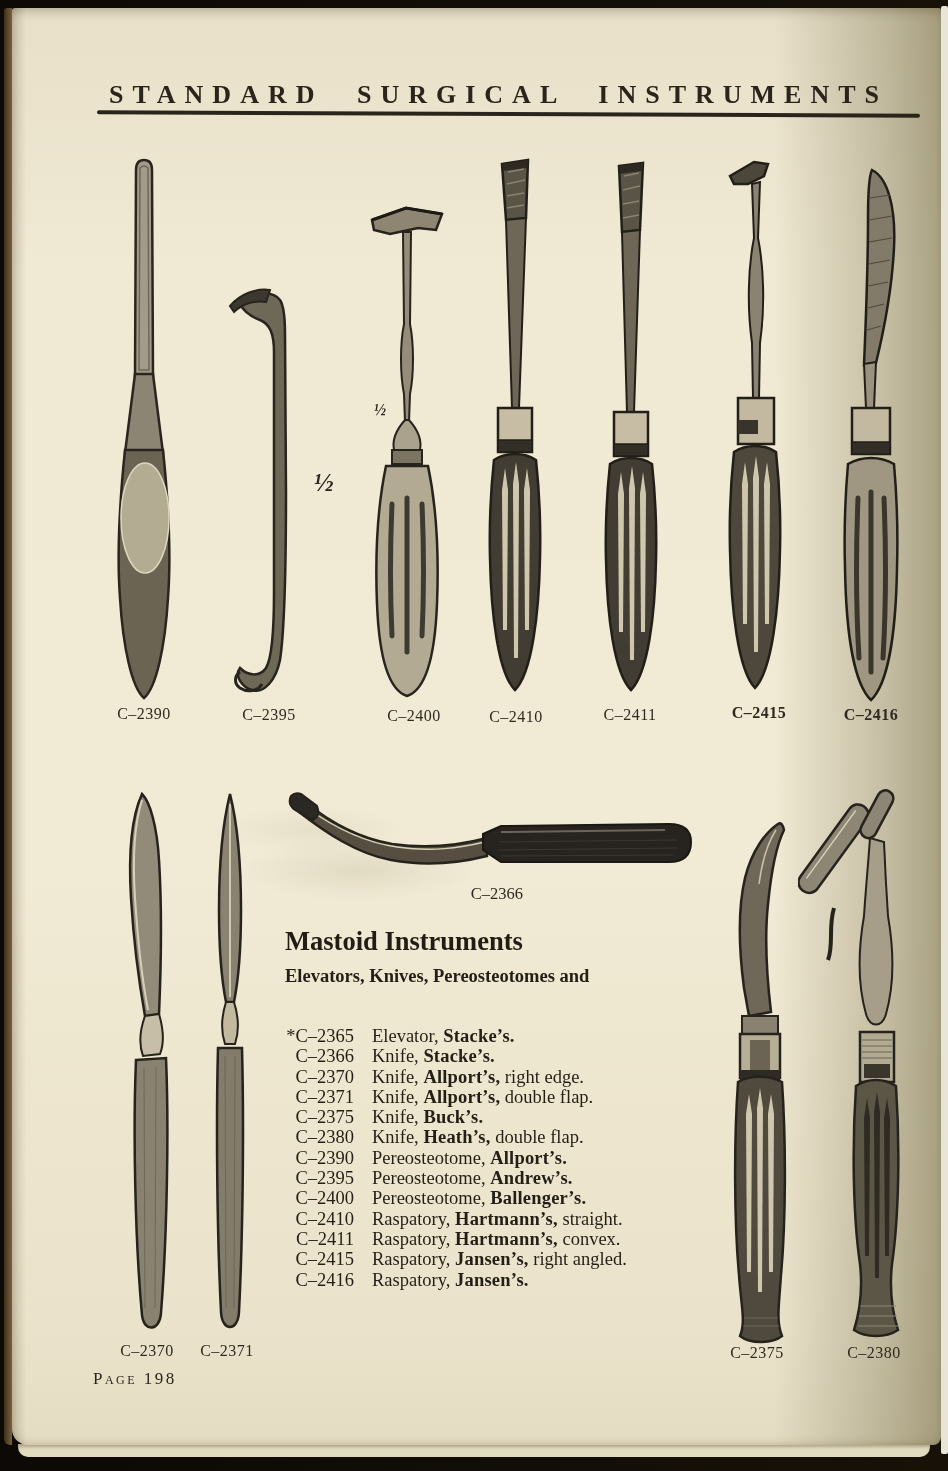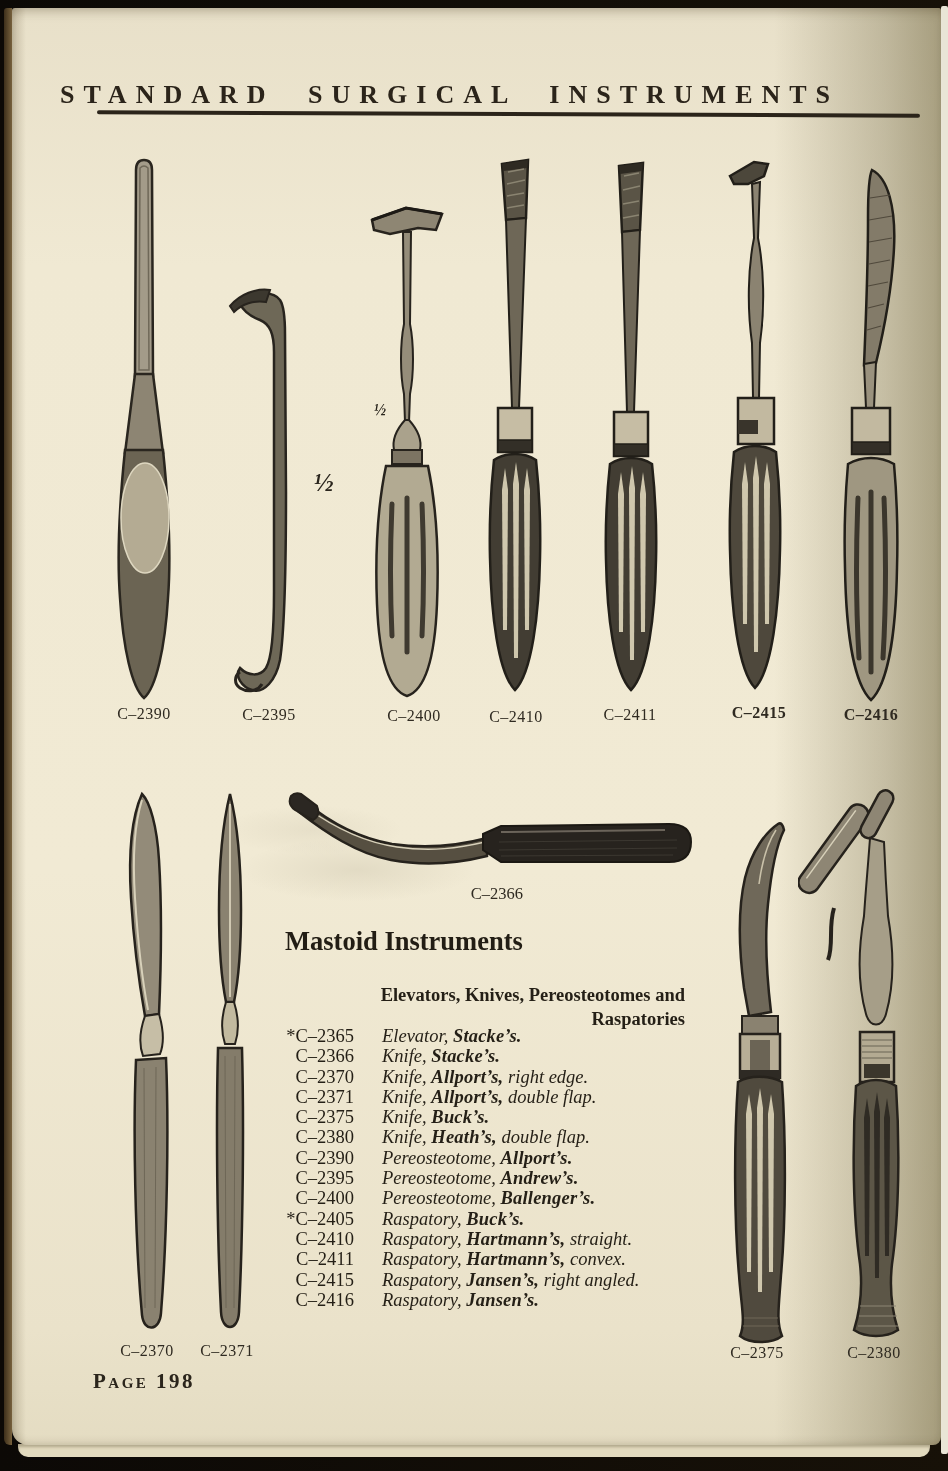--- a/index.html
+++ b/index.html
@@ -16,38 +16,38 @@
       linear-gradient(to right, rgba(70,55,25,.22) 0px, rgba(70,55,25,0) 14px),
       linear-gradient(to right, rgba(0,0,0,0) 82%, rgba(97,88,52,.30) 94%, rgba(112,102,64,.55) 100%),
       linear-gradient(to bottom,#e8e0c9 0%,#f0e9d3 18%,#f1ead4 60%,#eae2ca 92%,#e4dcc2 100%);
     box-shadow: inset 0 8px 12px -6px rgba(60,45,20,.35), inset 0 -6px 10px -6px rgba(60,45,20,.25);}
   .left-strip{position:absolute;left:4px;top:8px;width:8px;height:1437px;
     background:linear-gradient(90deg,#3d2f1b,#77613d);border-radius:3px 0 0 6px;}
   .under-page{position:absolute;left:18px;top:1444px;width:912px;height:13px;background:#e3dbbf;
     border-radius:0 0 10px 10px;box-shadow:inset 0 3px 3px rgba(60,45,20,.3);}
   .right-sliver{position:absolute;left:941px;top:6px;width:7px;height:1448px;background:#e9e5d6;border-radius:2px;}
 
-  .header{left:60px;top:80px;width:828px;text-align:left;font-weight:700;font-size:26px;
+  .header{left:60px;top:80px;width:828px;text-align:right;font-weight:700;font-size:26px;
     letter-spacing:9px;word-spacing:18px;color:#2b241a;white-space:nowrap;}
   .rule{left:97px;top:112px;width:823px;height:4px;background:#2b241a;border-radius:3px;transform:rotate(.25deg);}
 
   .flabel{font-size:16px;color:#2f2a21;letter-spacing:.5px;transform:translateX(-50%);white-space:nowrap;}
   .half{font-weight:700;font-style:italic;color:#2a251d;}
 
   .figlabel-center{transform:translateX(-50%);font-size:16.5px;color:#2f2a21;}
   .title{left:285px;top:926px;width:400px;text-align:left;font-weight:700;font-size:26.5px;color:#221d14;}
-  .subtitle{left:285px;width:400px;text-align:right;font-weight:700;font-size:18.5px;color:#241f16;margin-top:19px;}
+  .subtitle{left:285px;width:400px;text-align:left;font-weight:700;font-size:18.5px;color:#241f16;}
 
   .list{left:274px;top:1026px;width:420px;}
   .lrow{display:flex;align-items:flex-start;height:20.3px;font-size:18.5px;color:#241f16;white-space:nowrap;}
   .lcode{width:80px;text-align:right;flex:none;}
-  .ldesc{margin-left:28px;font-style:italic;}
+  .ldesc{margin-left:18px;}
   .ldesc b{letter-spacing:.2px;}
 
-  .footer{left:93px;top:1369px;font-weight:700;font-size:21px;letter-spacing:2.5px;
+  .footer{left:93px;top:1369px;font-weight:400;font-size:17px;letter-spacing:2.5px;
     font-variant:small-caps;color:#2b251c;}
   svg{display:block;}
 </style>
 </head>
 <body>
 
 <div class="stage">
   <div class="left-strip abs"></div>
   <div class="under-page"></div>
   <div class="right-sliver"></div>
@@ -164,21 +164,20 @@
     <path d="M4 10 Q0 18 8 24 L26 34 Q34 30 30 20 L14 8 Q8 6 4 10 Z" fill="#2b2722" stroke="#26221c" stroke-width="2"></path>
     <path d="M196 48 L214 40 L382 38 Q404 38 404 56 Q404 76 382 76 L214 76 L196 64 Z" fill="#27231e" stroke="#1b1813" stroke-width="2"></path>
     <path d="M214 46 L378 44" stroke="#6b645a" stroke-width="2"></path>
     <path d="M212 56 L390 54 M212 64 L390 62 M214 70 L386 69" stroke="#3c3831" stroke-width="1"></path>
   </svg>
 
   <div class="abs figlabel-center" style="left:497px;top:884px">C–2366</div>
 
   <div class="abs title">Mastoid Instruments</div>
   <div class="abs subtitle" style="top:966px">Elevators, Knives, Pereosteotomes and</div>
-  <div class="abs subtitle" style="top:990px">Raspatories</div>
 
   <div class="abs list">
     <div class="lrow">
         <span class="lcode"><span>*</span><span>C–2365</span></span>
         <span class="ldesc"><span>Elevator, </span><b>Stacke’s.</b><span></span></span>
       </div>
     <div class="lrow">
         <span class="lcode"><span></span><span>C–2366</span></span>
         <span class="ldesc"><span>Knife, </span><b>Stacke’s.</b><span></span></span>
       </div>
@@ -202,24 +201,20 @@
         <span class="lcode"><span></span><span>C–2390</span></span>
         <span class="ldesc"><span>Pereosteotome, </span><b>Allport’s.</b><span></span></span>
       </div>
     <div class="lrow">
         <span class="lcode"><span></span><span>C–2395</span></span>
         <span class="ldesc"><span>Pereosteotome, </span><b>Andrew’s.</b><span></span></span>
       </div>
     <div class="lrow">
         <span class="lcode"><span></span><span>C–2400</span></span>
         <span class="ldesc"><span>Pereosteotome, </span><b>Ballenger’s.</b><span></span></span>
-      </div>
-    <div class="lrow">
-        <span class="lcode"><span>*</span><span>C–2405</span></span>
-        <span class="ldesc"><span>Raspatory, </span><b>Buck’s.</b><span></span></span>
       </div>
     <div class="lrow">
         <span class="lcode"><span></span><span>C–2410</span></span>
         <span class="ldesc"><span>Raspatory, </span><b>Hartmann’s,</b><span> straight.</span></span>
       </div>
     <div class="lrow">
         <span class="lcode"><span></span><span>C–2411</span></span>
         <span class="ldesc"><span>Raspatory, </span><b>Hartmann’s,</b><span> convex.</span></span>
       </div>
     <div class="lrow">

